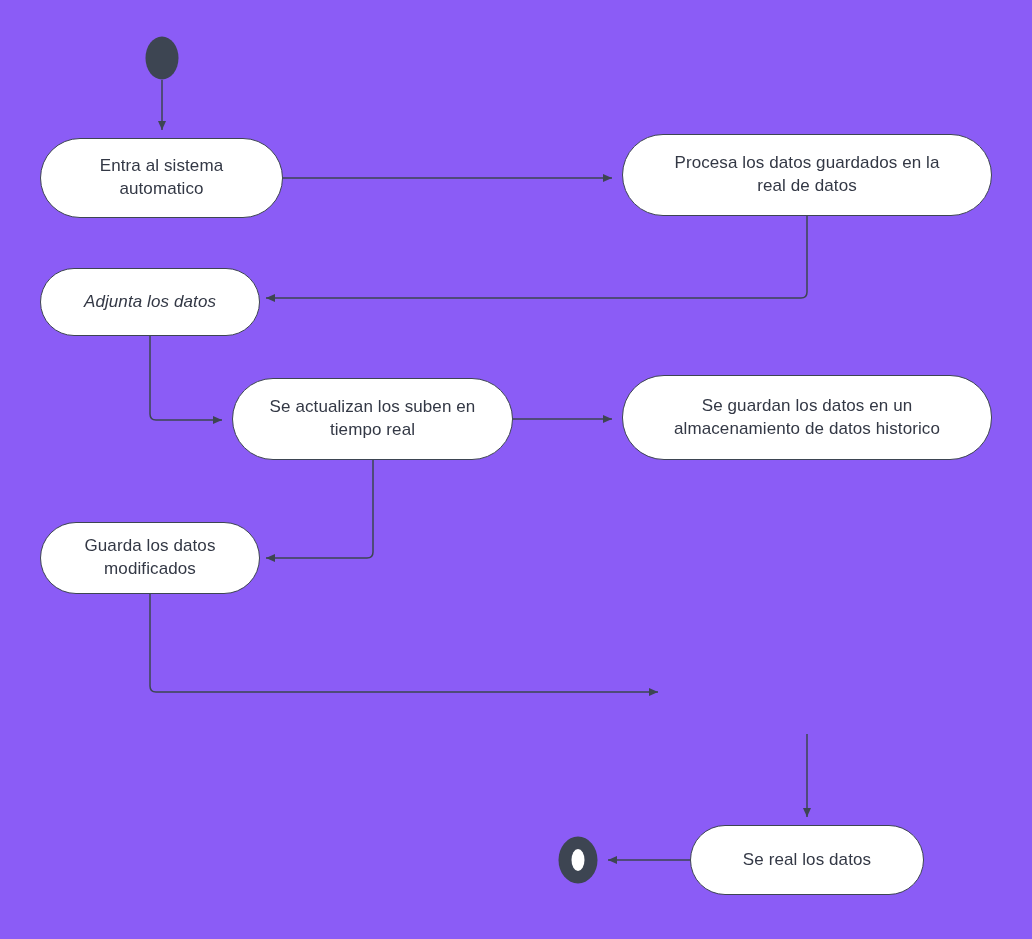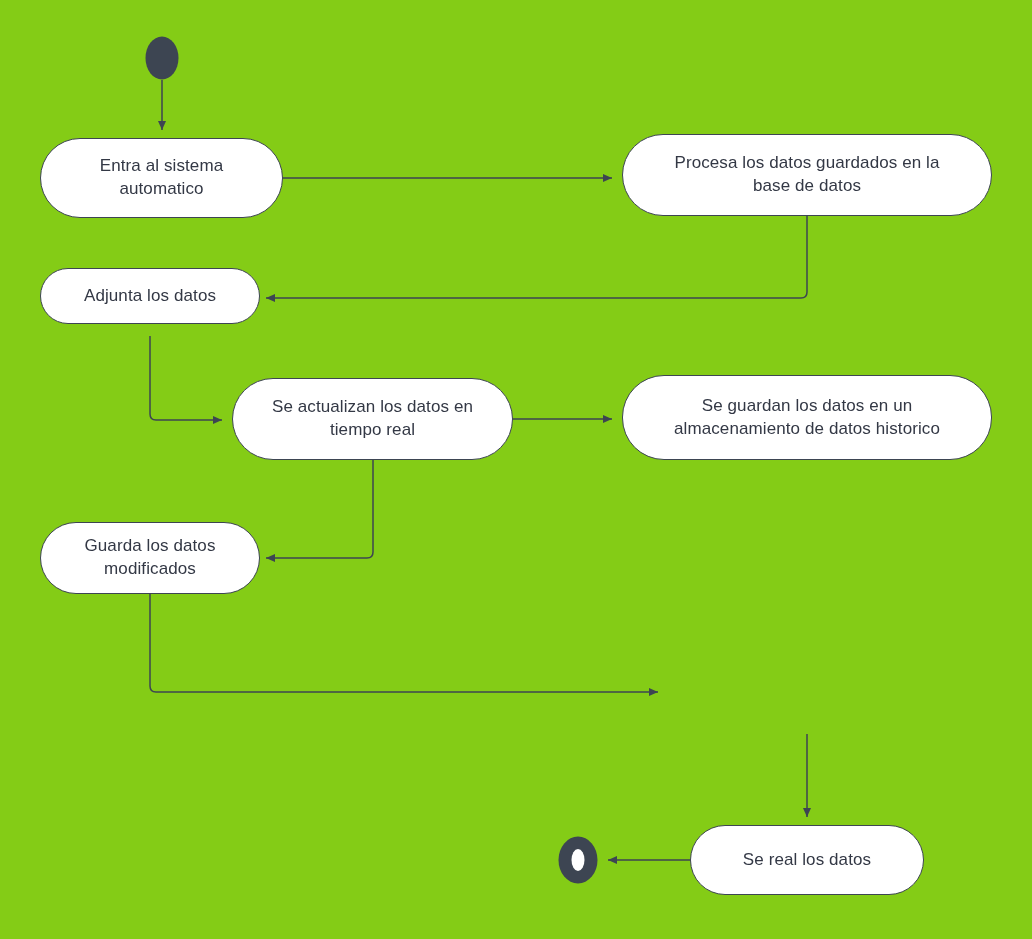--- a/index.html
+++ b/index.html
@@ -8,21 +8,21 @@
     padding: 0;
     background: #ffffff;
   }
   body {
     font-family: "Liberation Sans", sans-serif;
   }
   #canvas {
     position: relative;
     width: 1032px;
     height: 939px;
-    background: #84cc16;
+    background: #8b5cf6;
     overflow: hidden;
   }
   #edges {
     position: absolute;
     top: 0;
     left: 0;
     width: 1032px;
     height: 939px;
     pointer-events: none;
   }
@@ -99,29 +99,29 @@
     <ellipse cx="17" cy="22" rx="16.5" ry="21.5" fill="#3d4552"></ellipse>
   </svg>
 
   <div class="node" style="left:40px; top:138px; width:243px; height:80px; border-radius:40px;">
     <span>Entra al sistema
 automatico</span>
   </div>
 
   <div class="node" style="left:622px; top:134px; width:370px; height:82px; border-radius:41px;">
     <span>Procesa los datos guardados en la
-base de datos</span>
+real de datos</span>
   </div>
 
-  <div class="node" style="left:40px; top:268px; width:220px; height:56px; border-radius:34px;">
+  <div class="node" style="left:40px; top:268px; width:220px; height:68px; border-radius:34px;font-style:italic;">
     <span>Adjunta los datos</span>
   </div>
 
   <div class="node" style="left:232px; top:378px; width:281px; height:82px; border-radius:41px;">
-    <span>Se actualizan los datos en
+    <span>Se actualizan los suben en
 tiempo real</span>
   </div>
 
   <div class="node" style="left:40px; top:522px; width:220px; height:72px; border-radius:36px;">
     <span>Guarda los datos
 modificados</span>
   </div>
 
   <div class="node" style="left:622px; top:375px; width:370px; height:85px; border-radius:42px;">
     <span>Se guardan los datos en un

